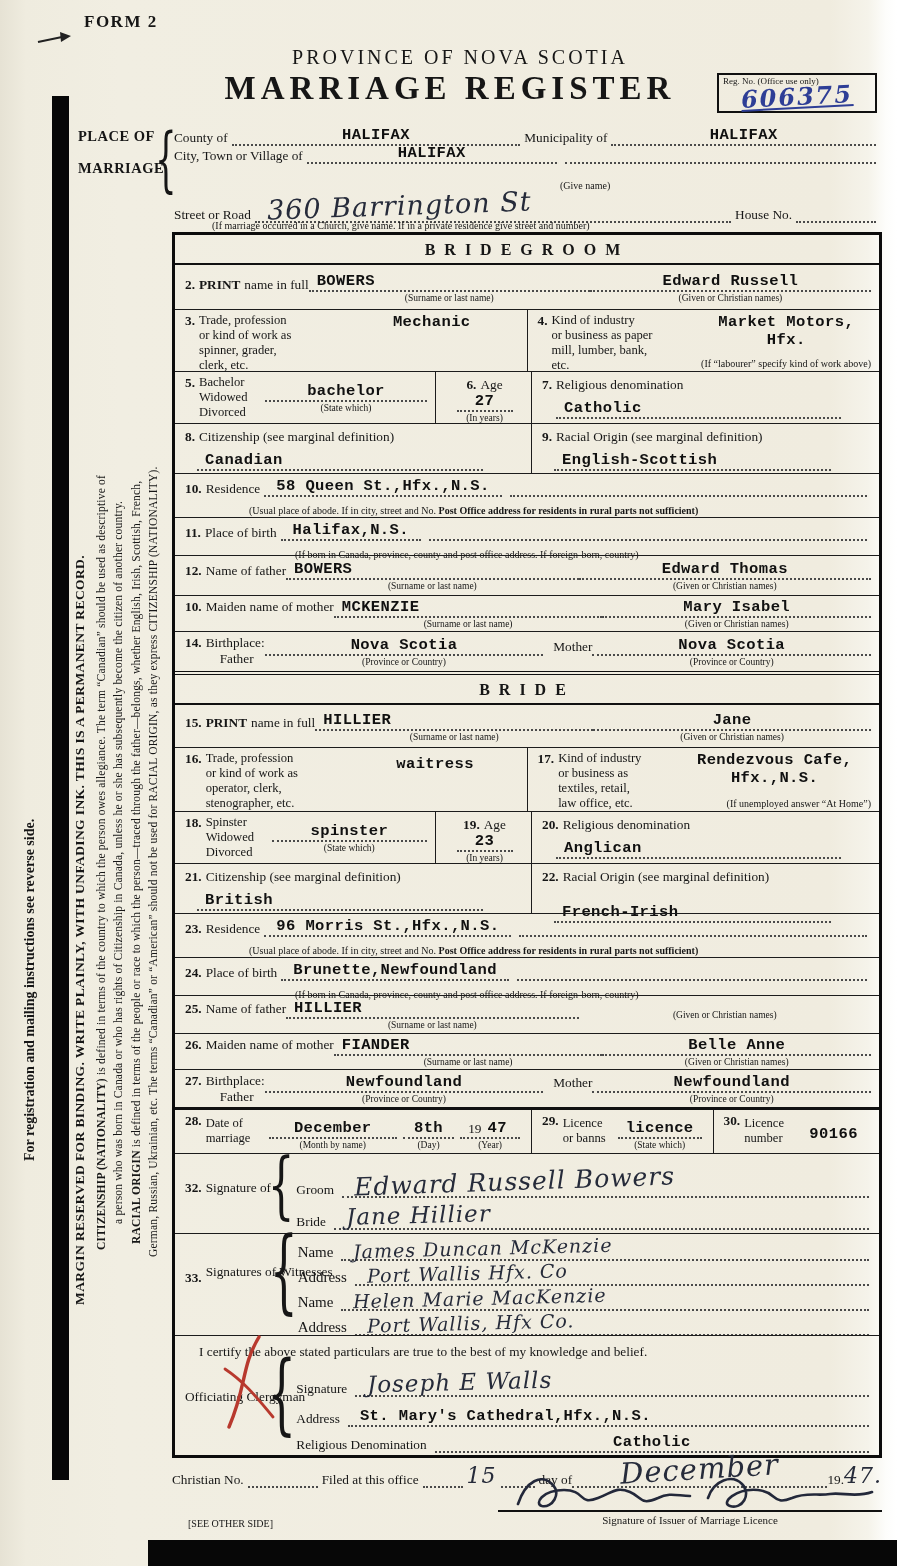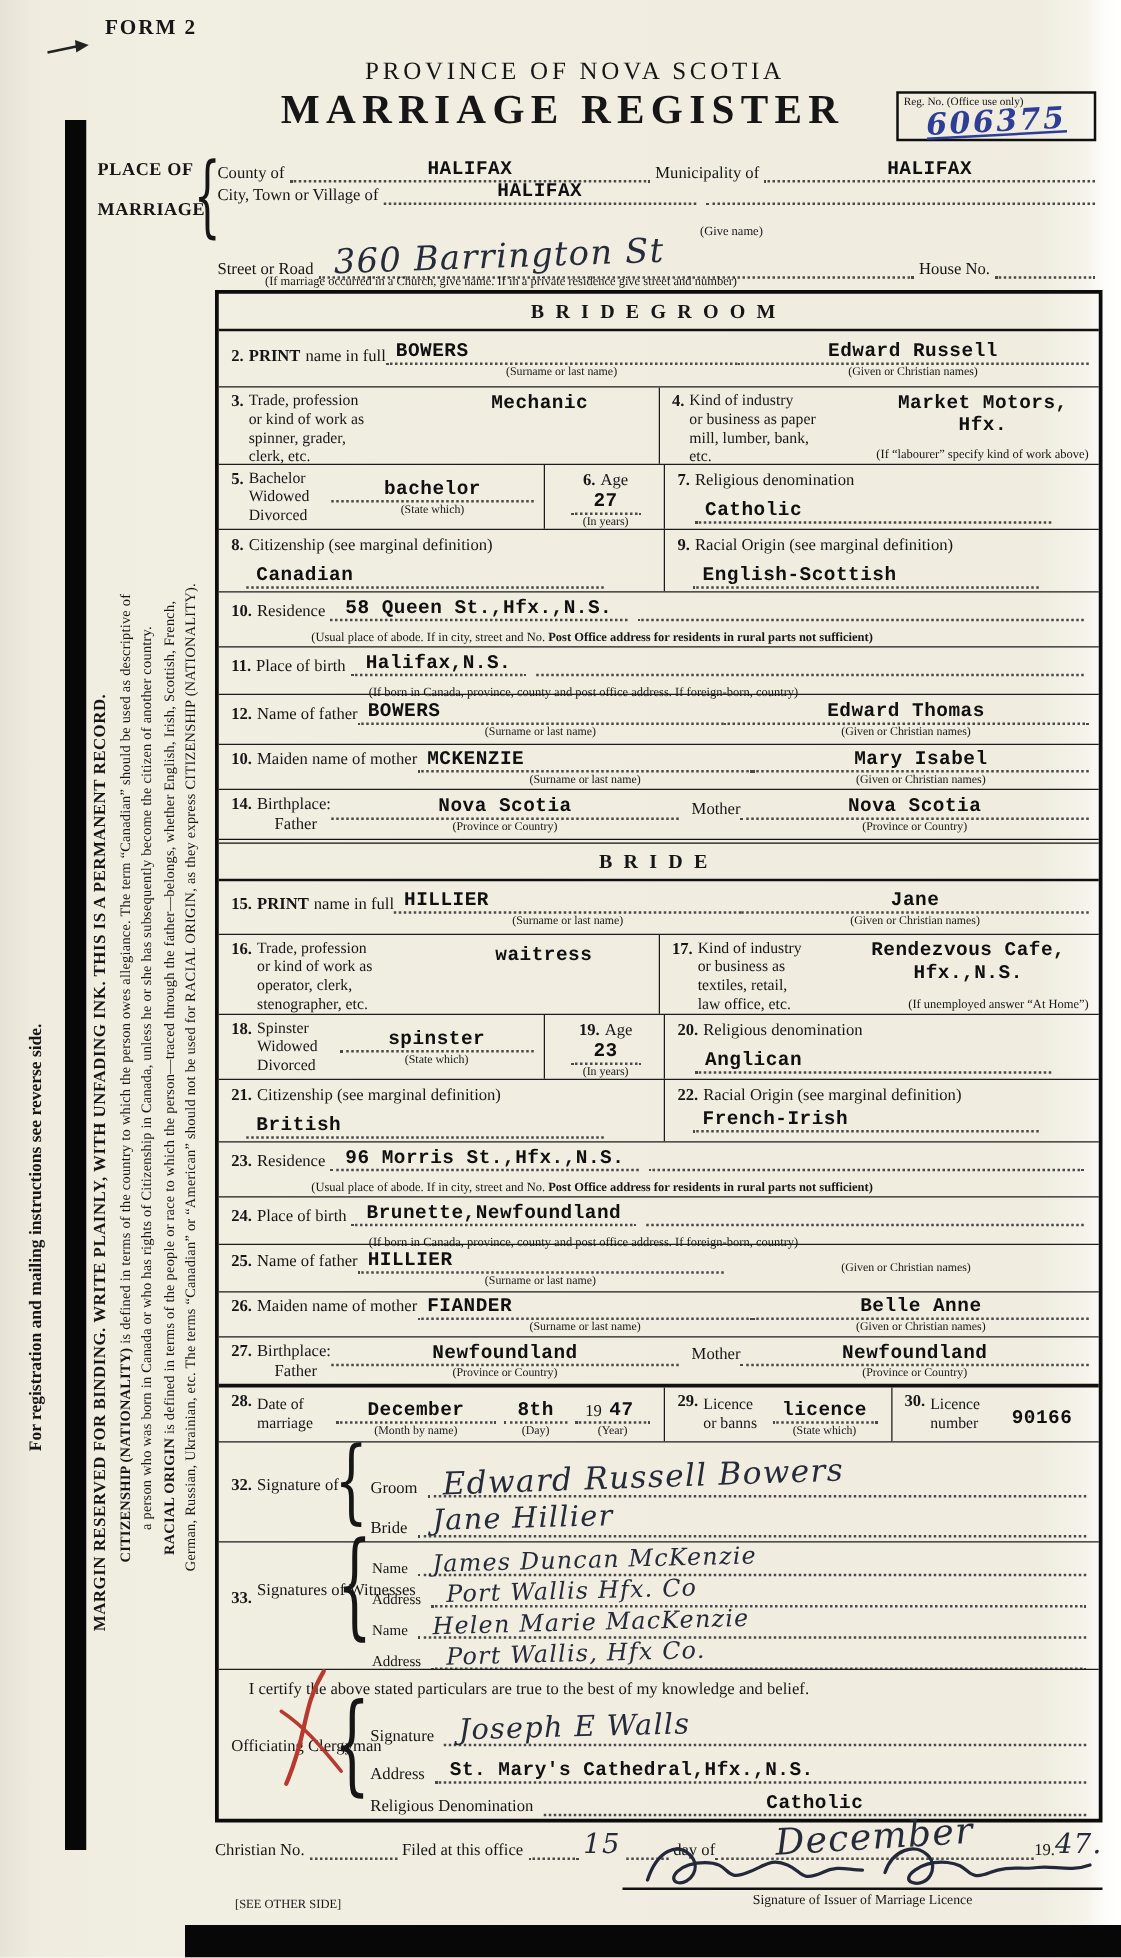--- a/index.html
+++ b/index.html
@@ -7,21 +7,21 @@
   body {
     position:relative; overflow:hidden;
     font-family:"Liberation Serif", serif; color:#161616;
     background:linear-gradient(90deg,#e6e2d4 0,#efecdf 26px,#f1eee2 120px,#f0ecdf 830px,#f5f3ea 868px,#fdfdfb 886px,#ffffff 100%);
   }
   .b{font-weight:bold}
   .pre{white-space:pre-line}
   .ctr{text-align:center}
   .note{font-size:10px;line-height:1.2}
   .lbl{font-size:13.3px;line-height:1.2;white-space:nowrap}
-  .sm{font-size:12px}
+  .sm{font-size:15px}
   .num{font-weight:bold;font-size:13.3px;margin-right:4px;white-space:nowrap}
   .typed{font-family:"Liberation Mono","DejaVu Sans Mono",monospace;font-weight:bold;letter-spacing:.4px;color:#101010;white-space:pre-line}
   .t16{font-size:15.5px}
   .hand{font-family:"DejaVu Serif",serif;font-style:italic;color:#262b3a;letter-spacing:1px;white-space:nowrap}
   .h19{font-size:19px}.h22{font-size:22px}.h24{font-size:23px}.h26{font-size:25px}.h30{font-size:29px}
   .rot1{display:inline-block;transform:rotate(-1.5deg)}
   .rot2{display:inline-block;transform:rotate(-2deg)}
   .rot3{display:inline-block;transform:rotate(-3.5deg)}
   .vtext{position:absolute;writing-mode:vertical-rl;transform:rotate(180deg);text-align:center;white-space:nowrap}
   .v-reg{left:22px;top:610px;height:760px;width:22px;font-size:14px}
@@ -385,21 +385,21 @@
 
     <div class="rw cols" style="height:50px">
       <div class="col" style="flex:0 0 356px">
         <div><span class="num">21.</span><span class="lbl">Citizenship (see marginal definition)</span></div>
         <div class="ent" style="margin:6px 40px 0 12px">
             <span class="typed t16">British</span>
           </div>
       </div>
       <div class="col" style="flex:1">
         <div><span class="num">22.</span><span class="lbl">Racial Origin (see marginal definition)</span></div>
-        <div class="ent" style="margin:1px 40px 0 12px">
+        <div class="ent" style="margin:18px 40px 0 12px">
             <span class="typed t16">French-Irish</span>
           </div>
       </div>
     </div>
 
     <div class="rw" style="height:44px">
       <div class="fl">
         <span class="num">23.</span>
         <span class="lbl">Residence</span>
         <span class="dseg">

